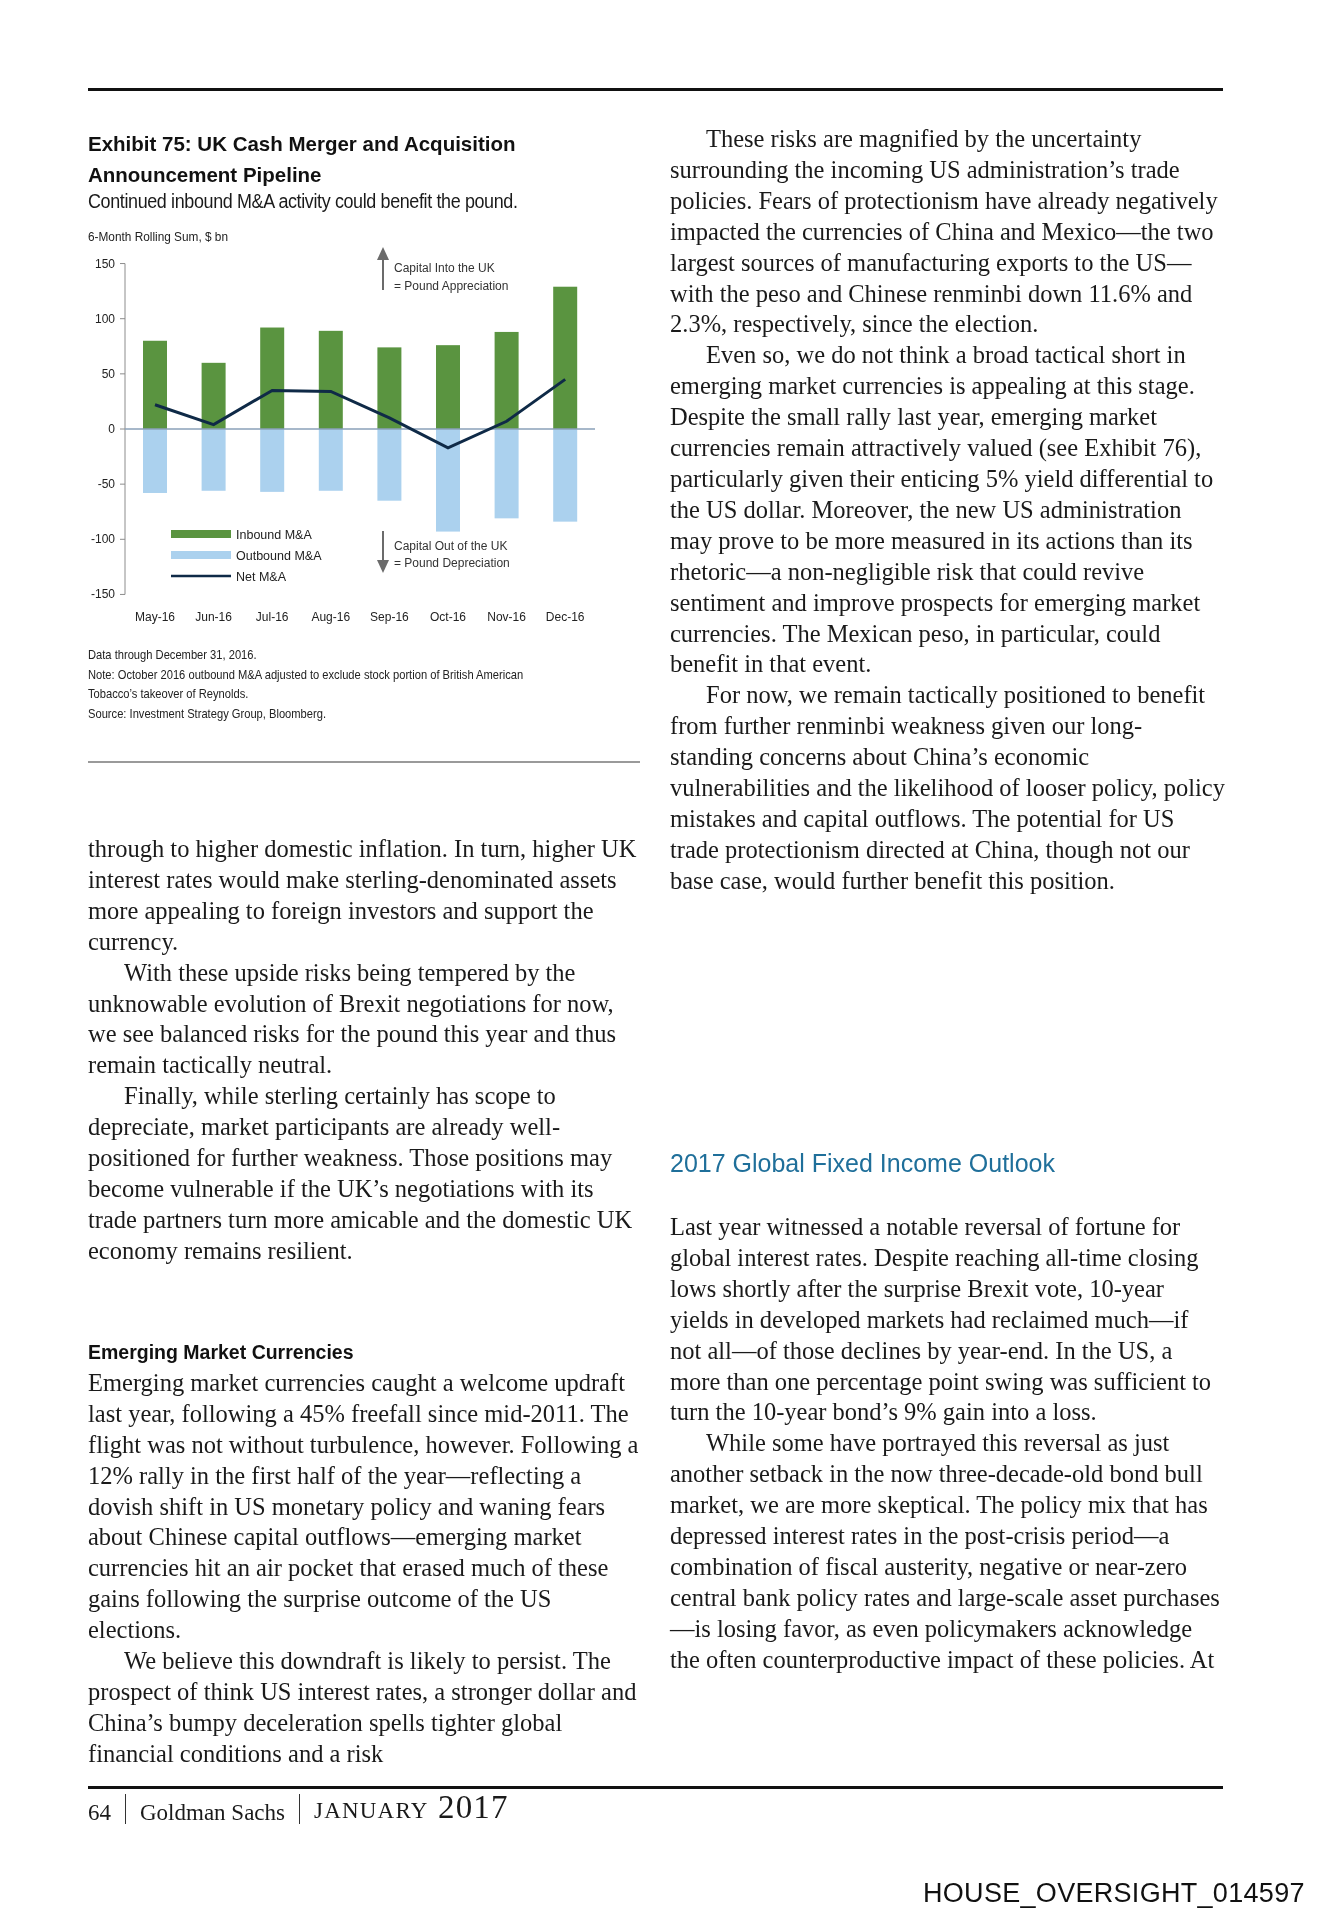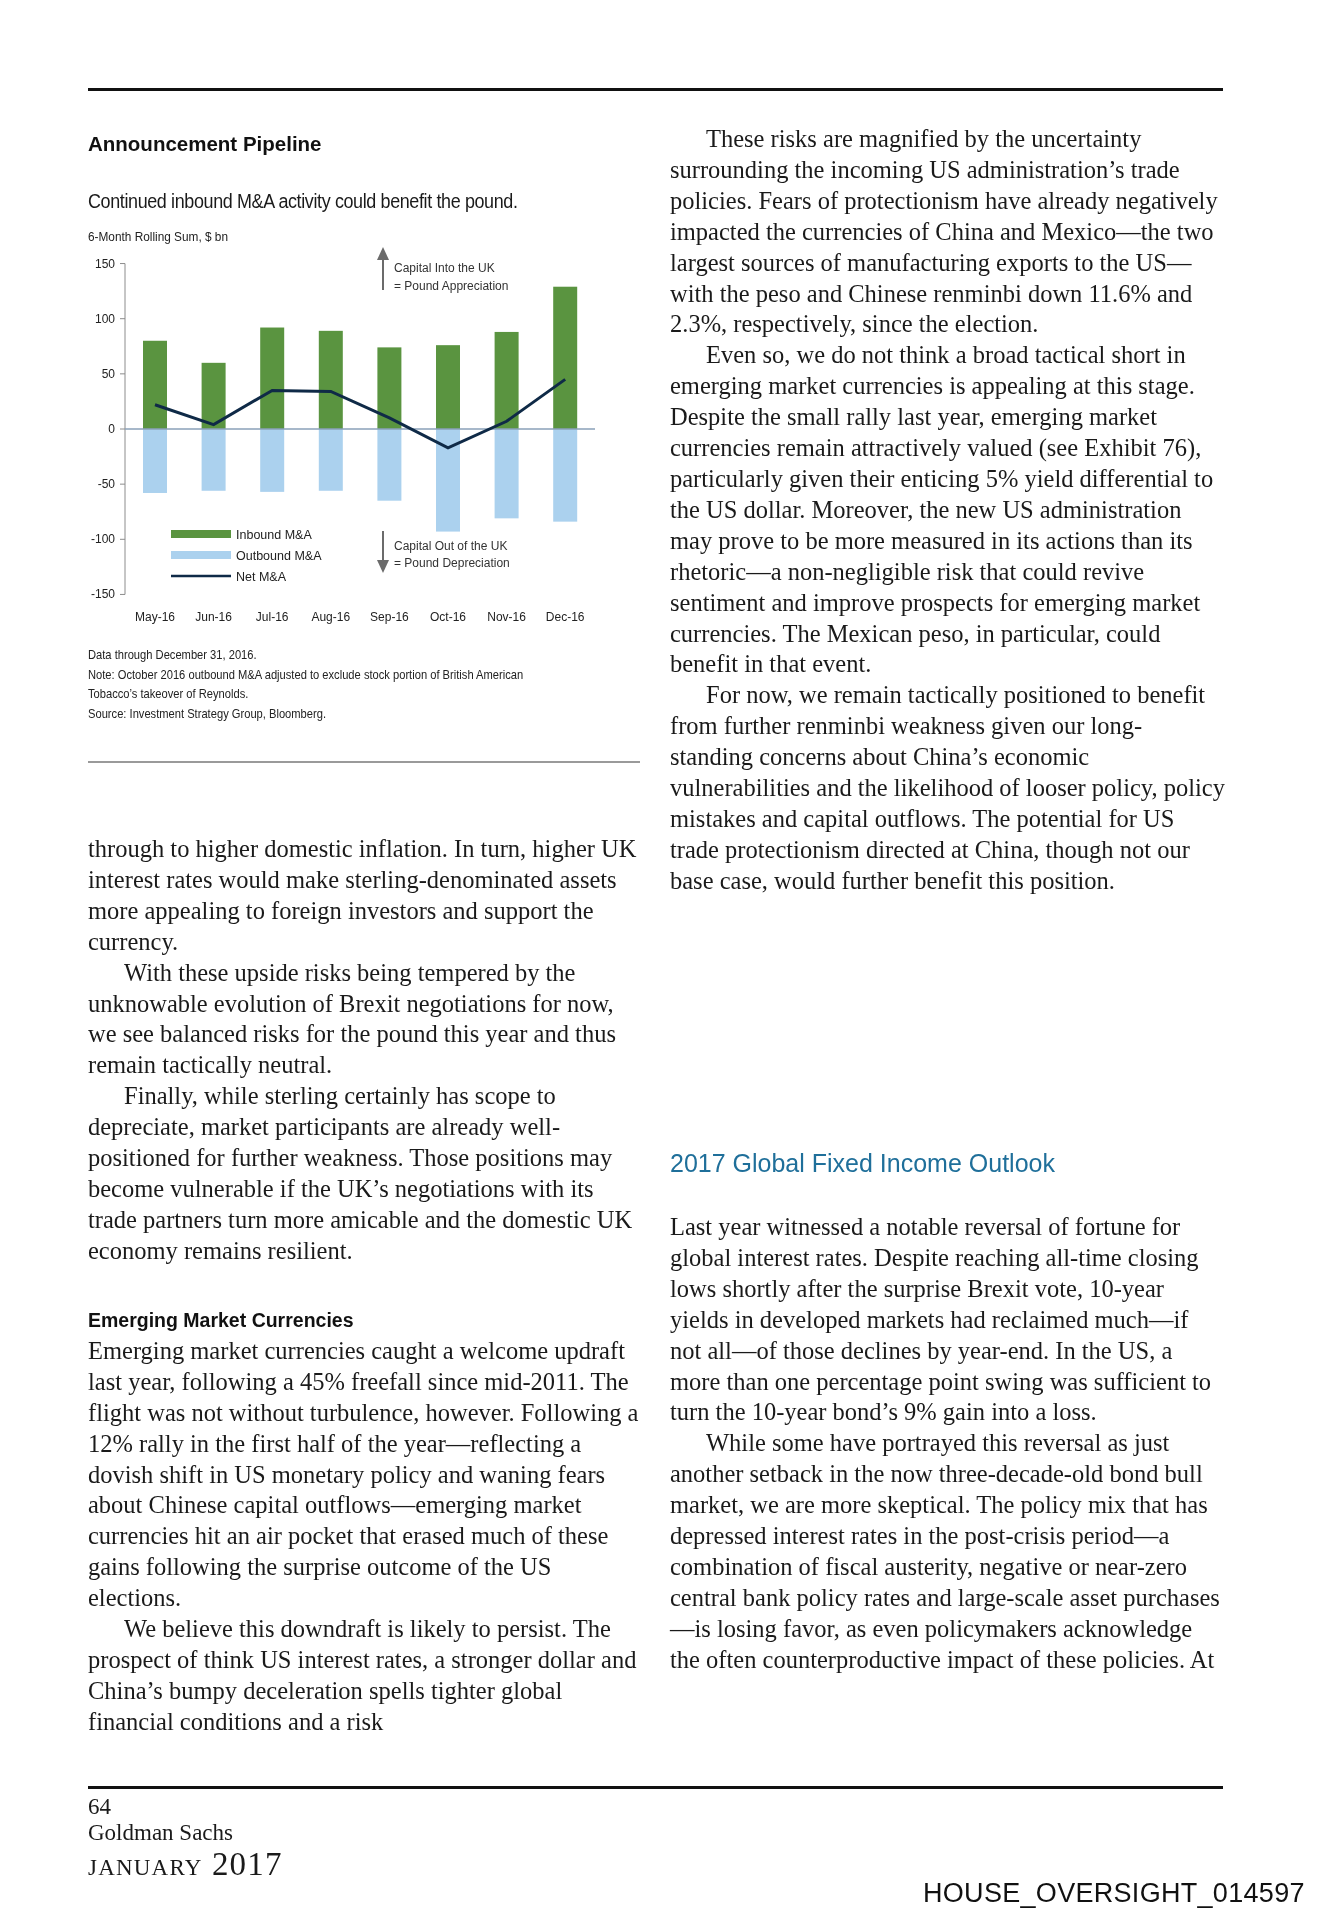--- a/index.html
+++ b/index.html
@@ -9,33 +9,34 @@
   .col { position:absolute; }
   .serif { font-family:"Liberation Serif","DejaVu Serif",serif; font-size:24.5px; line-height:30.9px; color:#1a1a1a; }
   .ex-title { position:absolute; left:88px; top:128px; width:560px; font-family:"Liberation Sans",sans-serif; font-weight:bold; font-size:20.5px; line-height:31px; color:#111; }
   .ex-sub { position:absolute; left:88px; top:188px; width:560px; font-family:"Liberation Sans",sans-serif; font-size:19.5px; line-height:26px; color:#1a1a1a; letter-spacing:-0.4px; transform:scaleX(0.92); transform-origin:left; white-space:nowrap; }
   .chart { position:absolute; left:80px; top:230px; width:570px; height:410px; }
   .chart svg text { font-family:"Liberation Sans",sans-serif; }
   .notes { position:absolute; left:88px; top:646px; width:560px; font-family:"Liberation Sans",sans-serif; font-size:12.4px; line-height:19.5px; color:#222; transform:scaleX(0.9); transform-origin:left; white-space:nowrap; }
   .rule-chart { position:absolute; left:88px; top:761px; width:552px; height:2px; background:#9a9a9a; }
   p { margin:0; }
   .indent { text-indent:36px; }
-  .h-sub { font-family:"Liberation Sans",sans-serif; font-weight:bold; font-size:19.5px; line-height:30.9px; color:#111; }
+  .h-sub { font-family:"Liberation Sans",sans-serif; font-weight:bold; font-size:19.5px; line-height:30.9px; color:#111;margin-top:32px; }
   .h-section { font-family:"Liberation Sans",sans-serif; font-size:25px; line-height:31px; color:#1f6f9a; }
-  .footer { position:absolute; top:1794px; left:88px; height:32px; display:flex; align-items:flex-start; font-family:"Liberation Serif",serif; font-size:23px; color:#1a1a1a;flex-direction:column; }
+  .footer { position:absolute; top:1794px; left:88px; height:32px; display:flex; align-items:flex-end; font-family:"Liberation Serif",serif; font-size:23px; color:#1a1a1a; }
   .footer .sep { width:1px; height:30px; background:#333; margin:0 14px; align-self:flex-start; }
   .footer .month { font-variant:small-caps; letter-spacing:1.2px; font-size:33px; text-transform:lowercase; }
   .stamp { position:absolute; left:923px; top:1878px; font-family:"Liberation Sans",sans-serif; font-size:27px; color:#111; letter-spacing:0.3px; }
 </style>
 </head>
 <body>
 
 <div class="rule-top"></div>
 
 <div class="ex-title">
+  <div>Exhibit 75: UK Cash Merger and Acquisition</div>
   <div>Announcement Pipeline</div>
 </div>
 <div class="ex-sub">Continued inbound M&amp;A activity could benefit the pound.</div>
 
 <div class="chart">
   <svg id="chart-svg" width="570" height="410" viewBox="0 0 570 410">
       <text x="8" y="11" font-size="12" fill="#222" textLength="140" lengthAdjust="spacingAndGlyphs">6-Month Rolling Sum, $ bn</text>
       <line x1="45" y1="33.55000000000001" x2="45" y2="364.45" stroke="#8c8c8c" stroke-width="1"></line>
       <line x1="40" y1="33.55000000000001" x2="45" y2="33.55000000000001" stroke="#8c8c8c" stroke-width="1"></line>
       <text x="35" y="37.55000000000001" font-size="12" fill="#222" text-anchor="end">150</text>

